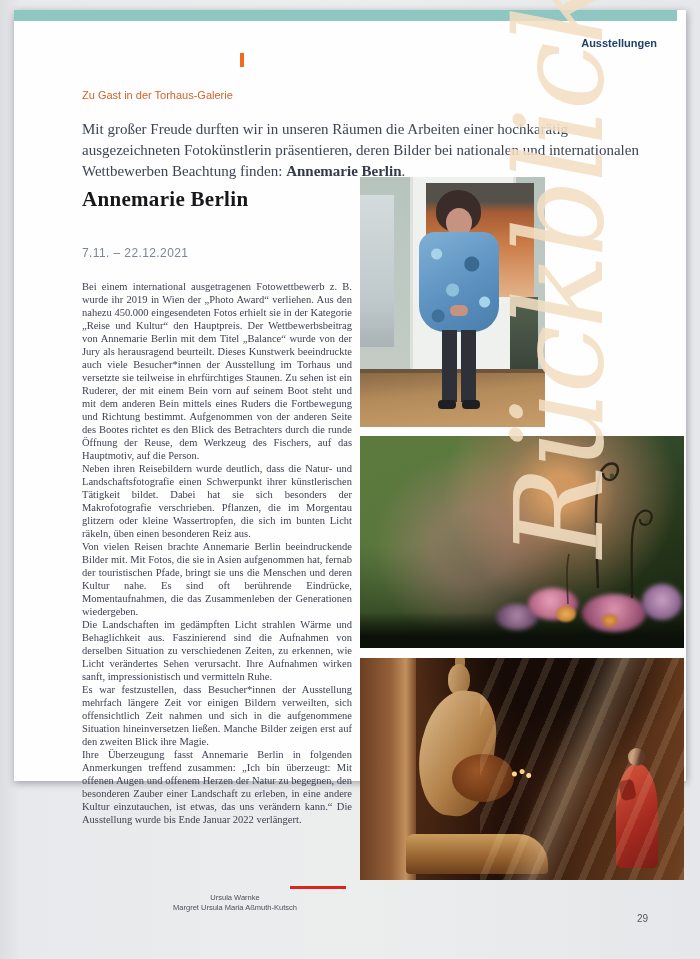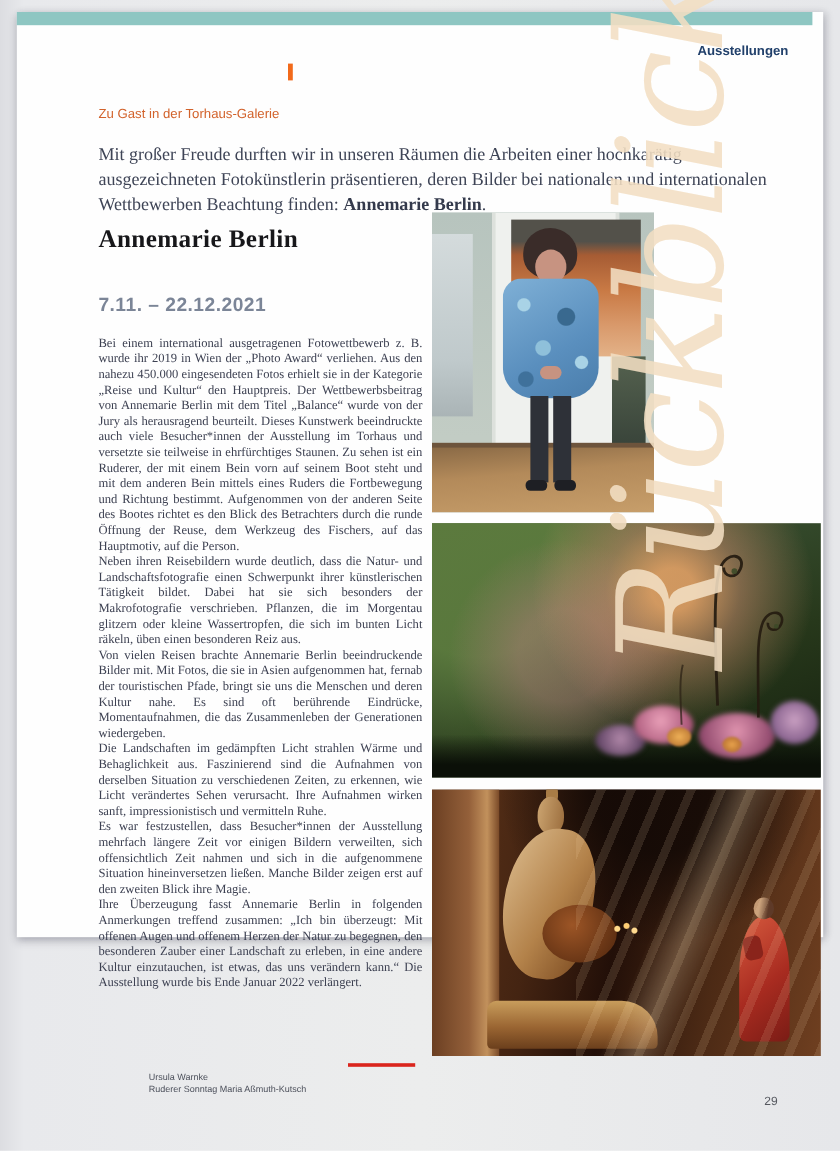--- a/index.html
+++ b/index.html
@@ -26,30 +26,30 @@
     position:absolute;left:68px;top:94px;width:560px;
     font-size:15px;line-height:21px;color:#3e4456;
   }
   .intro b{color:#343a4c;}
   .headline{
     position:absolute;left:68px;top:176px;
     font-size:21px;line-height:26px;font-weight:bold;color:#17171a;letter-spacing:.3px;
   }
   .dates{
     position:absolute;left:68px;top:236px;
-    font-family:"Liberation Sans",sans-serif;font-size:16px;color:#7b8597;letter-spacing:.4px;font-weight:bold;
+    font-family:"Liberation Sans",sans-serif;font-size:12px;color:#7b8597;letter-spacing:.4px;
   }
   .body-col{
     position:absolute;left:68px;top:270px;width:270px;
     font-size:10.5px;line-height:13px;color:#3d4152;text-align:justify;
   }
   .body-col p{margin:0;}
   .byline-rule{position:absolute;left:276px;top:876px;width:56px;height:2.5px;background:#da251d;}
   .byline{
-    position:absolute;left:110px;top:883px;width:222px;text-align:left;
+    position:absolute;left:110px;top:883px;width:222px;text-align:center;
     font-family:"Liberation Sans",sans-serif;font-size:7.5px;line-height:9.5px;color:#4c505b;
   }
   .page-number{
     position:absolute;right:38px;top:903px;
     font-family:"Liberation Sans",sans-serif;font-size:10px;color:#55585f;
   }
   
   .watermark{
     position:absolute;left:436px;top:-34px;width:220px;height:580px;
     display:flex;align-items:center;justify-content:center;z-index:4;pointer-events:none;
@@ -155,21 +155,21 @@
     <p>Neben ihren Reisebildern wurde deutlich, dass die Natur- und Landschaftsfotografie einen Schwerpunkt ihrer künstlerischen Tätigkeit bildet. Dabei hat sie sich besonders der Makrofotografie verschrieben. Pflanzen, die im Morgentau glitzern oder kleine Wassertropfen, die sich im bunten Licht räkeln, üben einen besonderen Reiz aus.</p>
     <p>Von vielen Reisen brachte Annemarie Berlin beeindruckende Bilder mit. Mit Fotos, die sie in Asien aufgenommen hat, fernab der touristischen Pfade, bringt sie uns die Menschen und deren Kultur nahe. Es sind oft berührende Eindrücke, Momentaufnahmen, die das Zusammenleben der Generationen wiedergeben.</p>
     <p>Die Landschaften im gedämpften Licht strahlen Wärme und Behaglichkeit aus. Faszinierend sind die Aufnahmen von derselben Situation zu verschiedenen Zeiten, zu erkennen, wie Licht verändertes Sehen verursacht. Ihre Aufnahmen wirken sanft, impressionistisch und vermitteln Ruhe.</p>
     <p>Es war festzustellen, dass Besucher*innen der Ausstellung mehrfach längere Zeit vor einigen Bildern verweilten, sich offensichtlich Zeit nahmen und sich in die aufgenommene Situation hineinversetzen ließen. Manche Bilder zeigen erst auf den zweiten Blick ihre Magie.</p>
     <p>Ihre Überzeugung fasst Annemarie Berlin in folgenden Anmerkungen treffend zusammen: „Ich bin überzeugt: Mit offenen Augen und offenem Herzen der Natur zu begegnen, den besonderen Zauber einer Landschaft zu erleben, in eine andere Kultur einzutauchen, ist etwas, das uns verändern kann.“ Die Ausstellung wurde bis Ende Januar 2022 verlängert.</p>
   </div>
 
   <div class="byline-rule"></div>
   <div class="byline">
     <div>Ursula Warnke</div>
-    <div>Ruderer Sonntag Maria Aßmuth-Kutsch</div>
+    <div>Margret Ursula Maria Aßmuth-Kutsch</div>
   </div>
 
   <div class="page-number">29</div>
 
   <div class="photo photo1">
     <div class="p1-art-left"></div>
     <div class="p1-door"></div>
     <div class="p1-art-orange"></div>
     <div class="p1-art-right"></div>
     <div class="p1-baseboard"></div>

